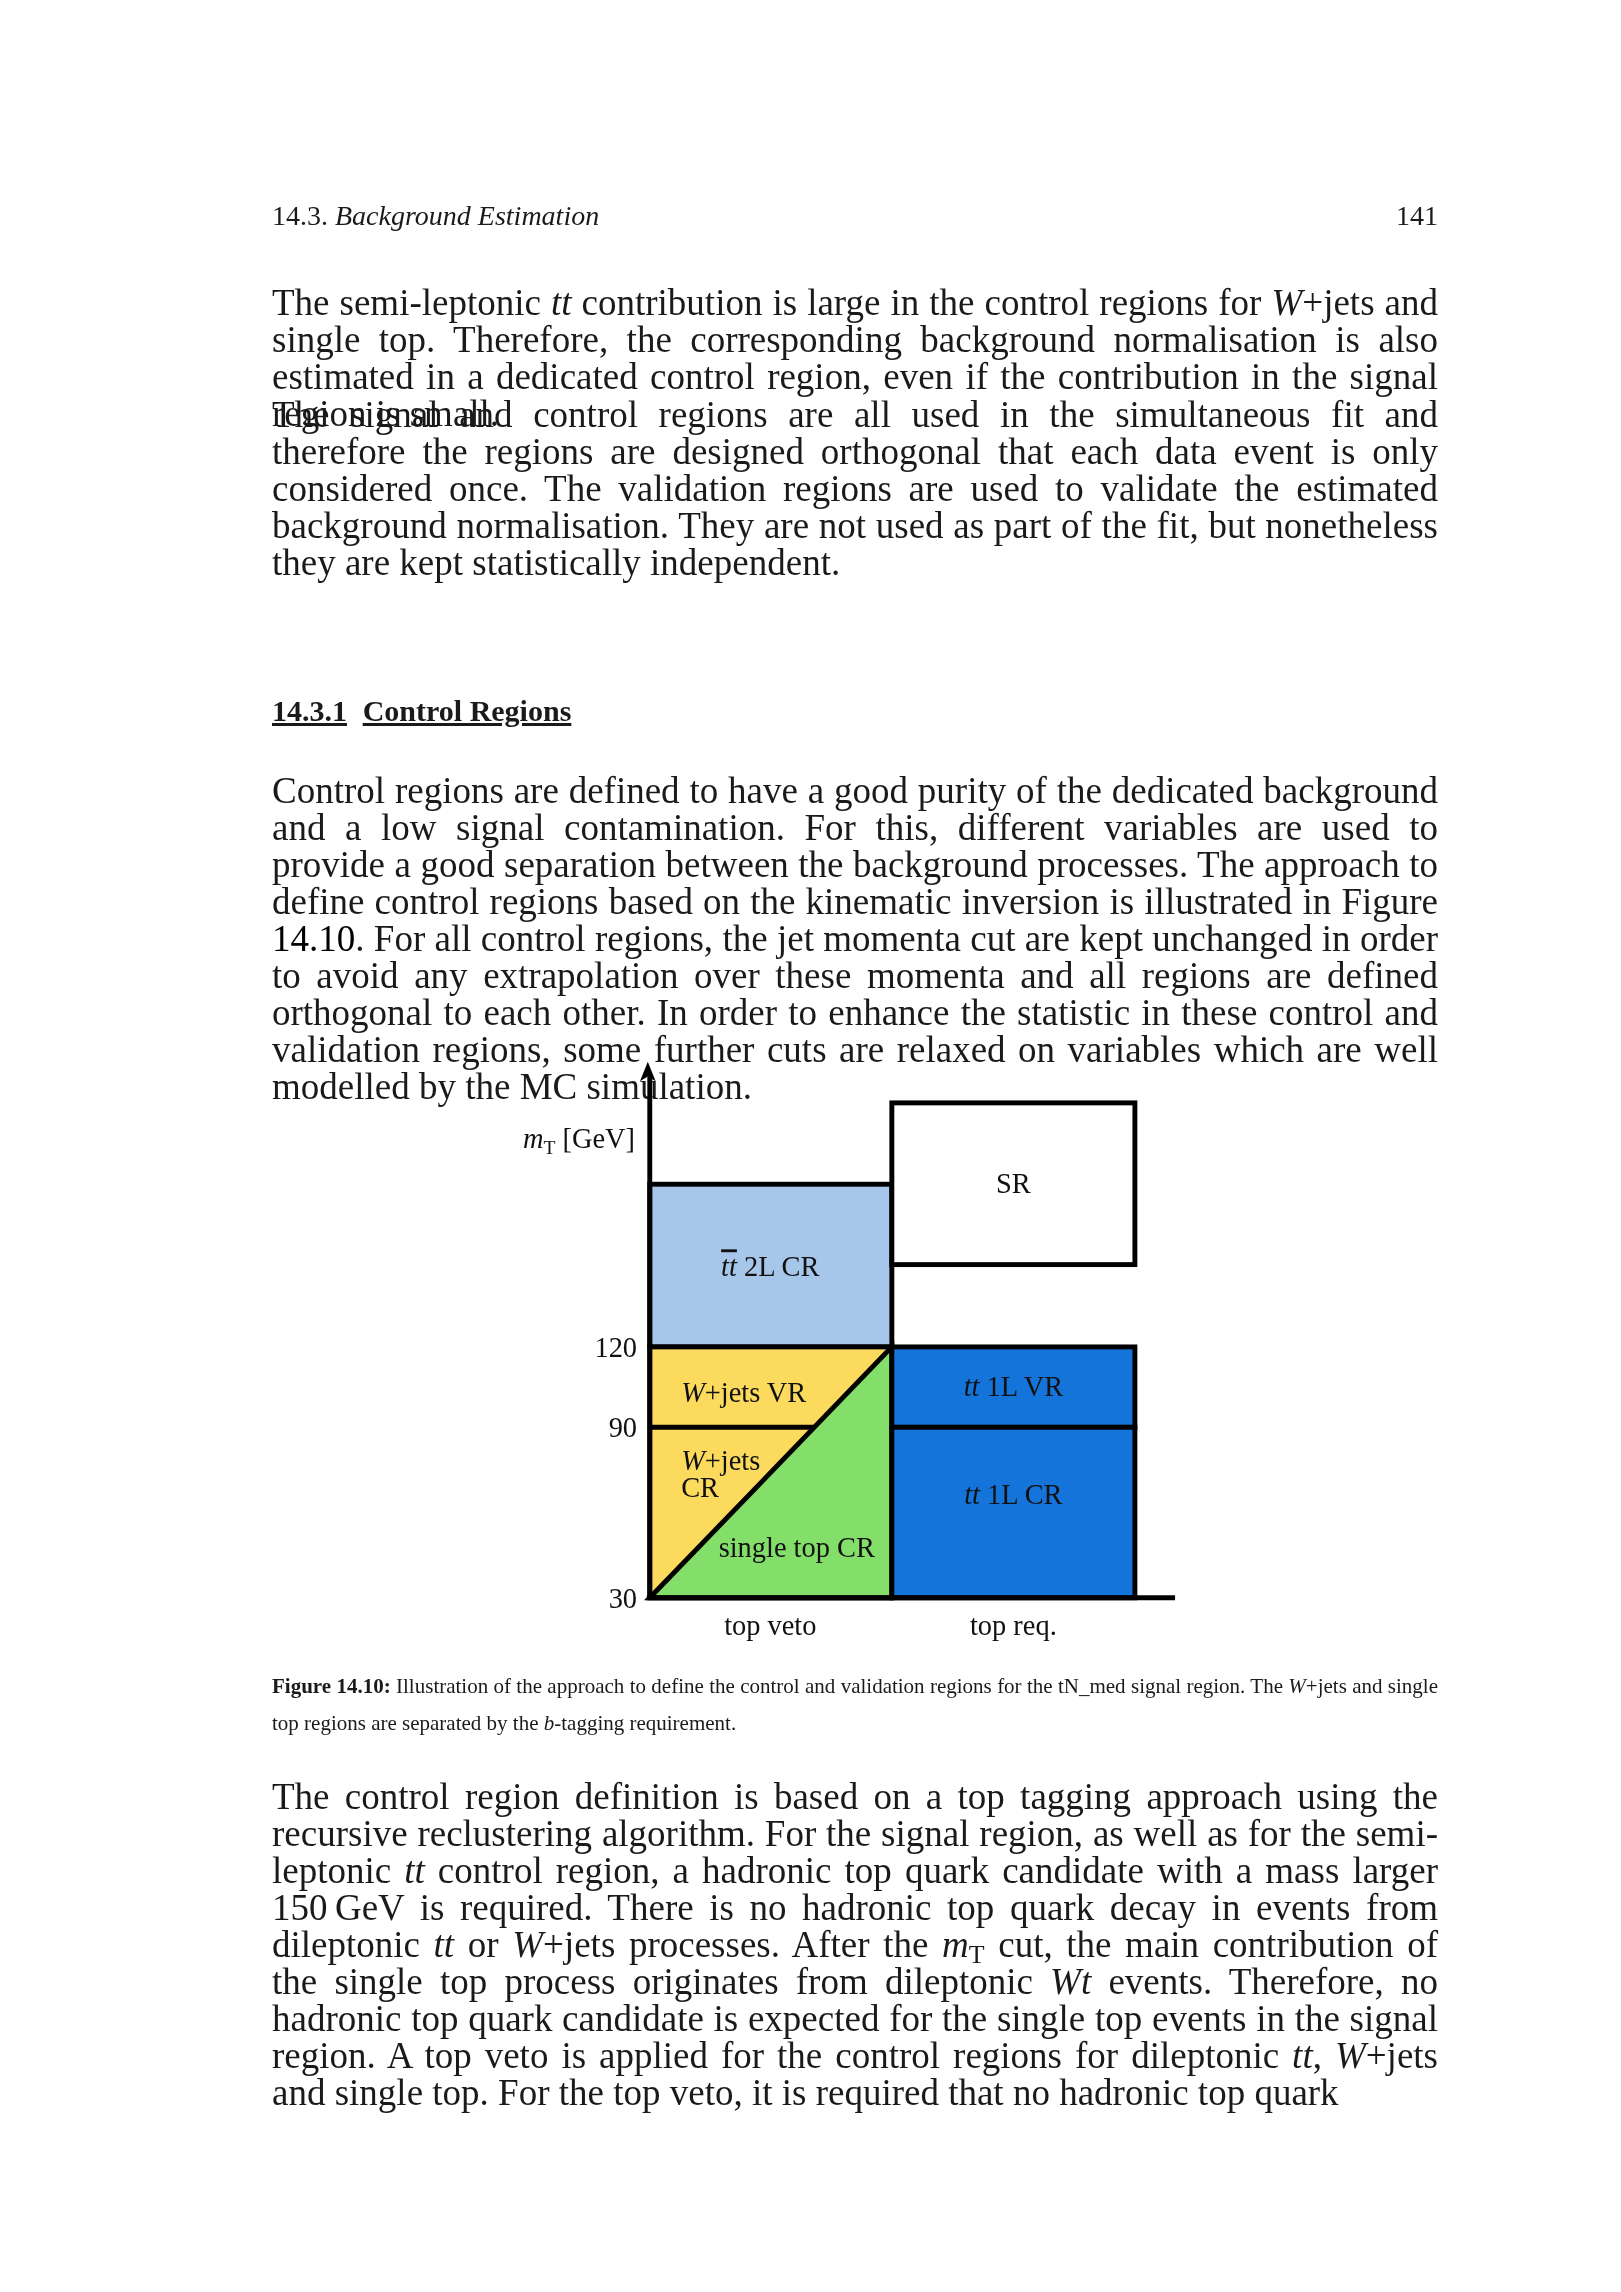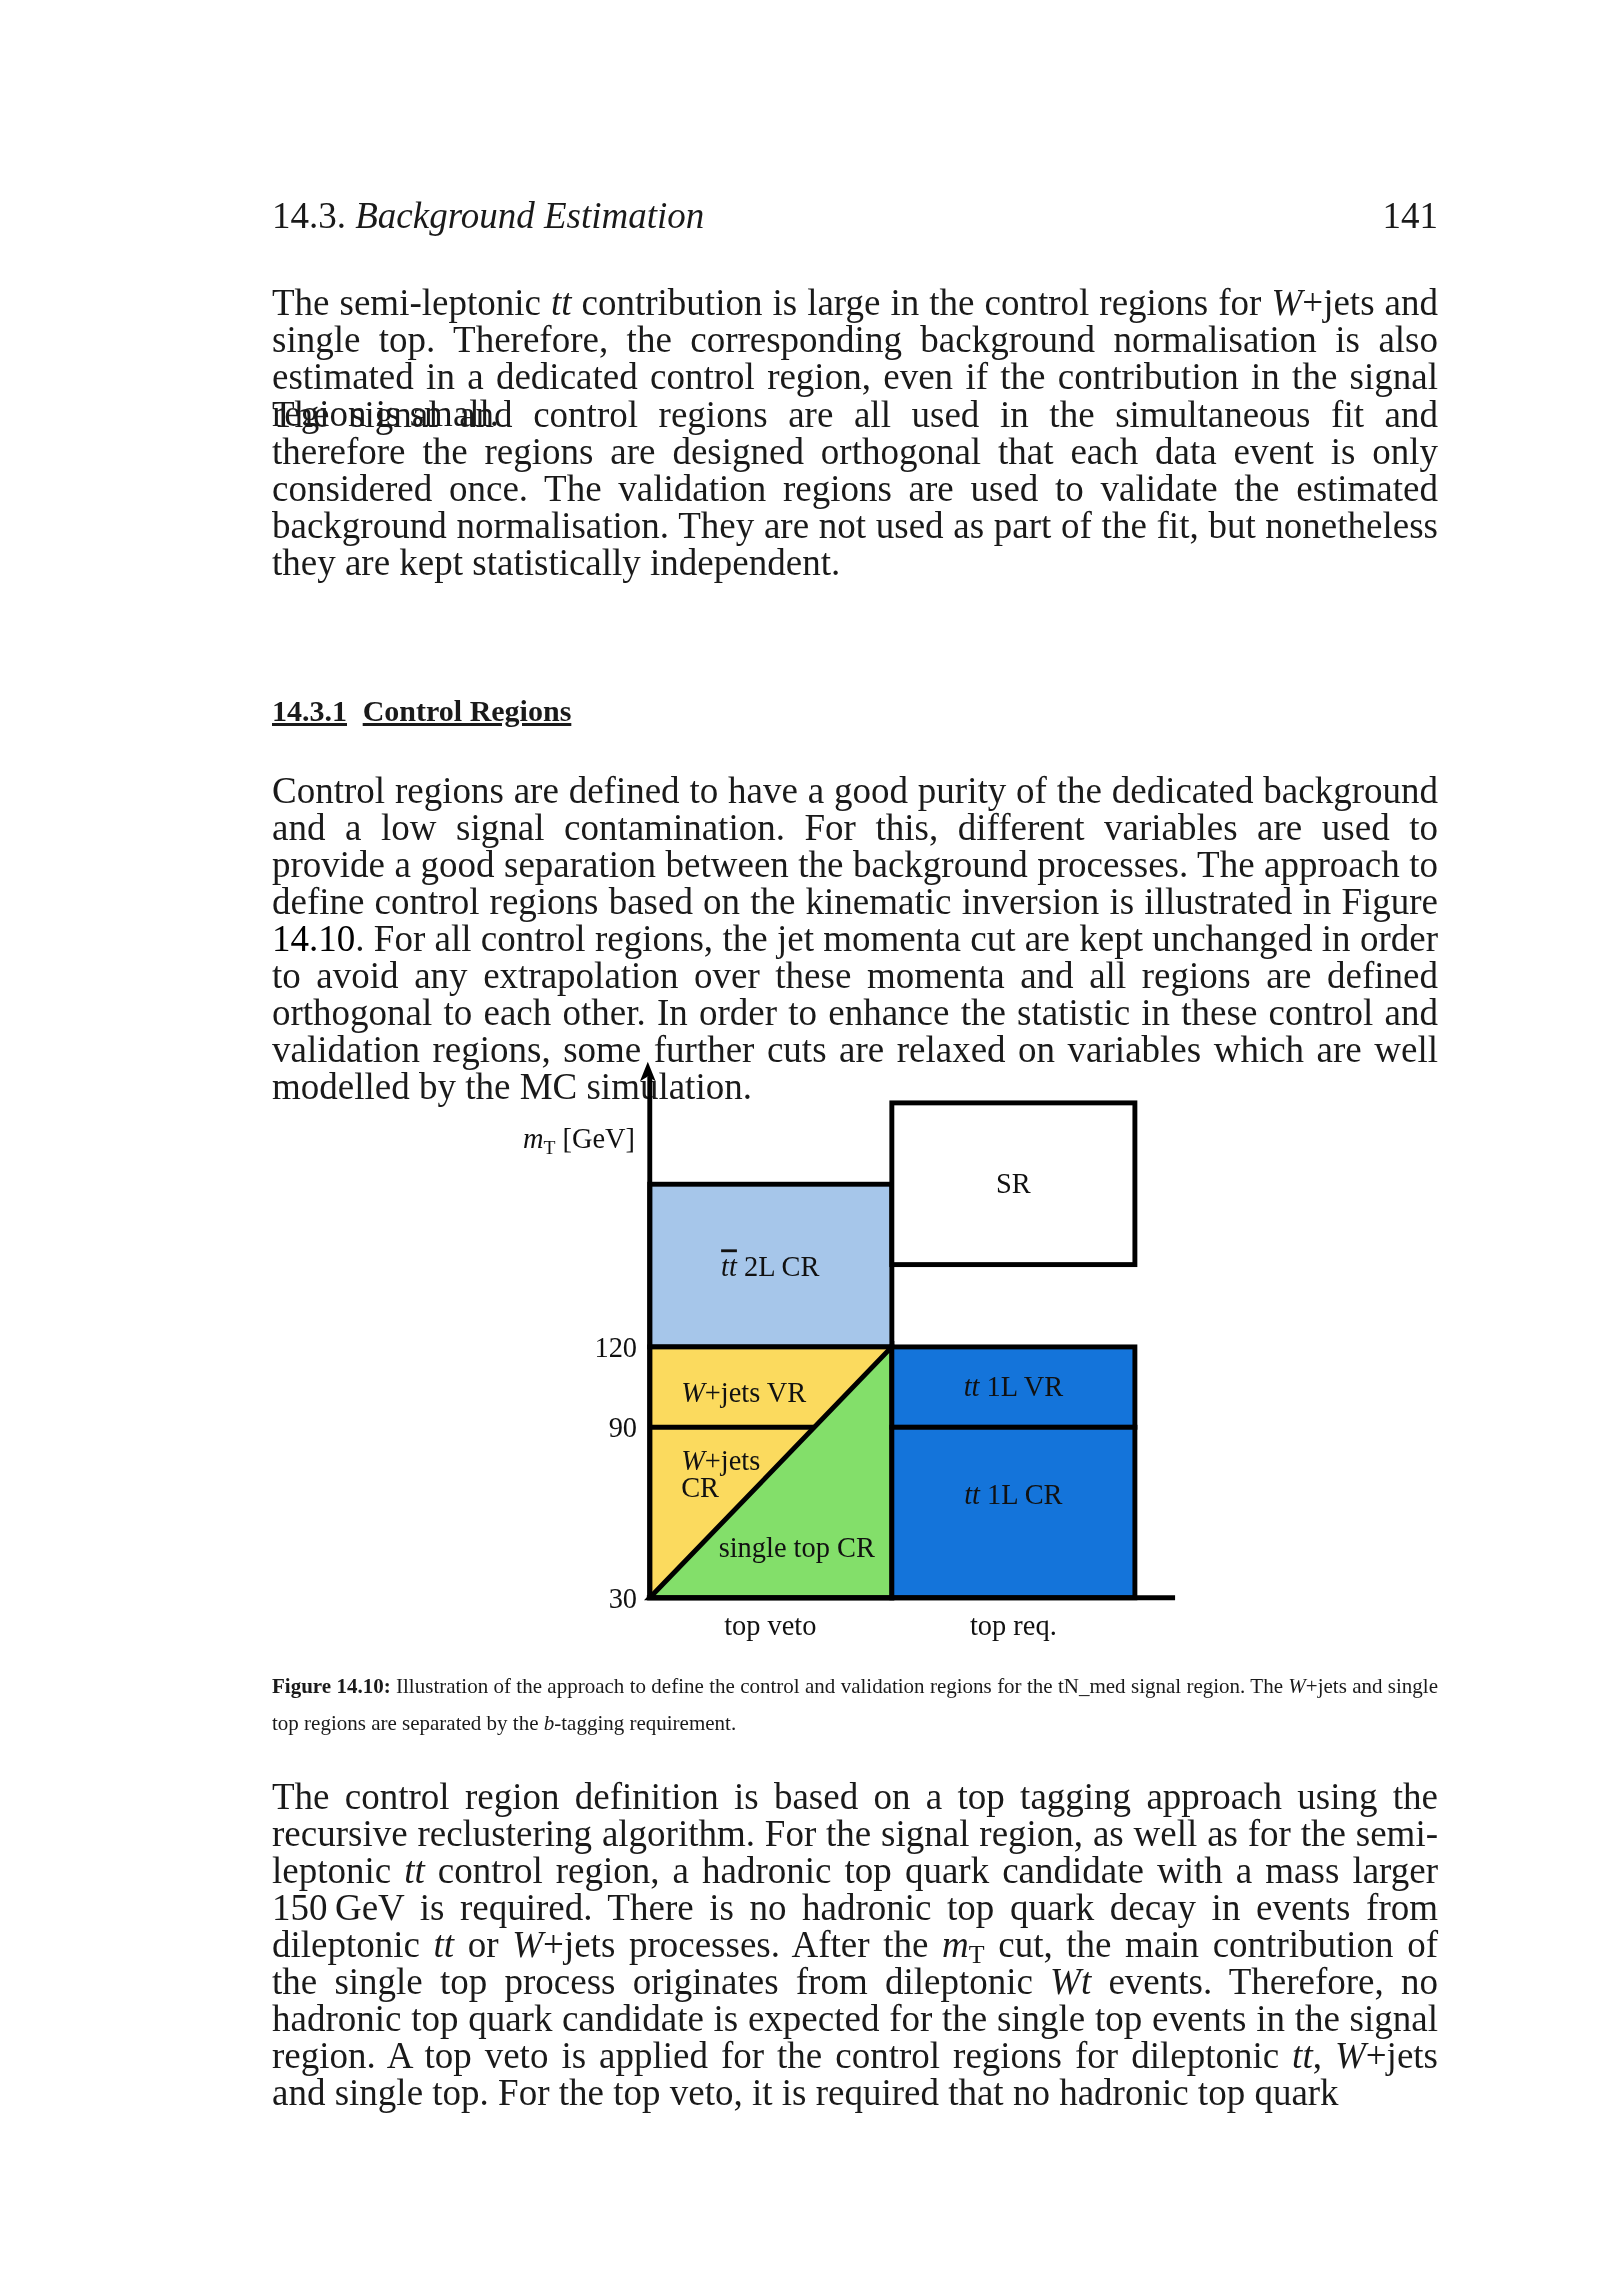--- a/index.html
+++ b/index.html
@@ -2,21 +2,21 @@
 <html><head>
 <meta charset="utf-8">
 <style>
   html, body { margin: 0; padding: 0; background: #ffffff; }
   body {
     width: 1621px; height: 2293px; position: relative; overflow: hidden;
     font-family: "Liberation Serif", "DejaVu Serif", serif; color: #1a1a1a;
   }
   .running-head {
     position: absolute; left: 272px; top: 198px; width: 1166px;
-    font-size: 37px; line-height: 35px;
+    font-size: 28px; line-height: 35px;
     display: flex; justify-content: space-between;
   }
   .running-head i { font-style: italic; }
   .para {
     position: absolute; left: 272px; width: 1166px;
     font-size: 37px; line-height: 37px; text-align: justify;
     margin: 0;
   }
   .para i, .cap i { font-style: italic; }
   .section-heading {

